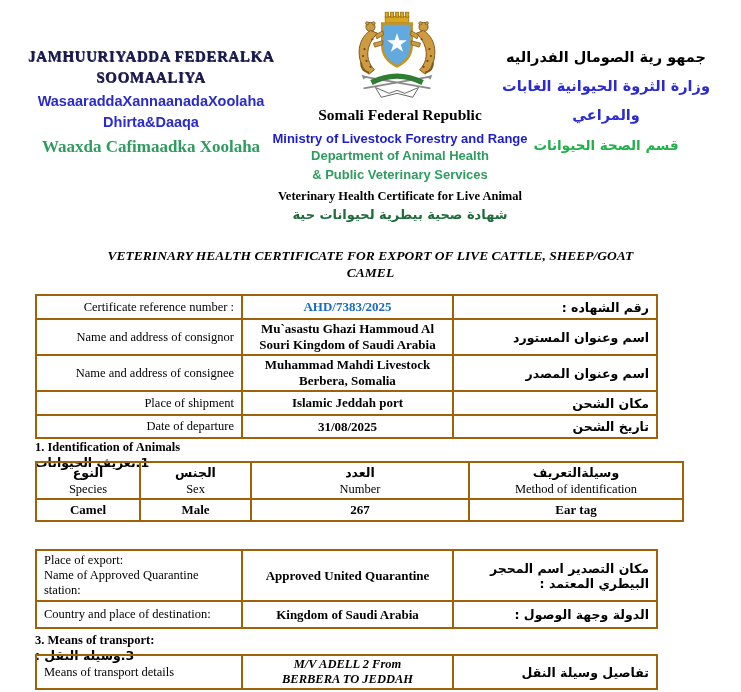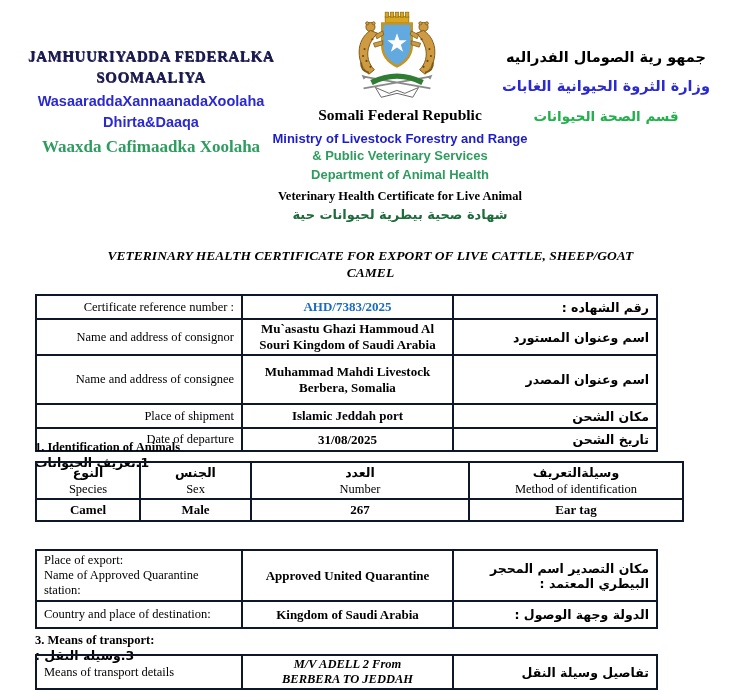--- a/index.html
+++ b/index.html
@@ -40,21 +40,21 @@
          font-weight:bold;font-style:italic;font-size:13.5px;line-height:17px;}
 
   
   .cap{position:absolute;left:35px;width:663px;display:flex;justify-content:space-between;
        align-items:baseline;font-weight:bold;font-size:12.5px;line-height:16px;flex-direction:column;}
   .cap .ar{direction:rtl;font-family:"DejaVu Sans",sans-serif;font-size:12.5px;}
   .cap1{top:439px;} .cap2{top:520px;} .cap3{top:632px;}
 
   
   table{position:absolute;left:35px;border-collapse:collapse;table-layout:fixed;}
-  td{border:2px solid #0f172a;padding:1px 7px;font-size:13px;vertical-align:middle;}
+  td{border:2px solid #a16207;padding:1px 7px;font-size:13px;vertical-align:middle;}
   .t1{top:294px;} .t2{top:461px;} .t3{top:549px;} .t4{top:654px;}
   .c-lab{width:206px;} .c-val{width:211px;} .c-ar{width:204px;}
   .lab-r{text-align:right;font-size:12.5px;}
   .lab-l{text-align:left;font-size:12.5px;white-space:pre-line;}
   .val{text-align:center;font-weight:bold;white-space:pre-line;}
   .val-blue{color:#1b6bbf;}
   .val-it{font-style:italic;font-size:12.5px;line-height:15px;}
   .ar-cell{text-align:right;direction:rtl;font-weight:bold;
            font-family:"DejaVu Sans",sans-serif;font-size:12.5px;}
   .t2 td{text-align:center;}
@@ -117,29 +117,30 @@
     <polygon points="96,66 90,68 94,71" fill="#8a8a8a"></polygon>
 
     <path d="M34 74 Q60 61 86 74" fill="none" stroke="#2e7d32" stroke-width="5.5"></path>
 
     <path d="M38 79 L52 85 L60 82 L68 85 L82 79 L76 89 L60 85 L44 89 Z" fill="#ffffff" stroke="#666666" stroke-width="1"></path>
   </svg>
 
   <div class="hdr-center">
     <div class="hc-country">Somali Federal Republic</div>
     <div class="hc-ministry">Ministry of Livestock Forestry and Range</div>
+    <div class="hc-dept">Department of Animal Health</div>
     <div class="hc-dept">&amp; Public Veterinary Services</div>
-    <div class="hc-dept">Department of Animal Health</div>
     <div class="hc-cert">Veterinary Health Certificate for Live Animal</div>
     <div class="hc-cert-ar">شهادة صحية بيطرية لحيوانات حية</div>
   </div>
 
   <div class="hdr-right">
     <div class="hr-country">جمهو رية الصومال الفدراليه</div>
     <div class="hr-ministry">وزارة الثروة الحيوانية الغابات</div>
+    <div class="hr-ministry">والمراعي</div>
     <div class="hr-dept">قسم الصحة الحيوانات</div>
   </div>
 
   <div class="title">
     <div>VETERINARY HEALTH CERTIFICATE FOR EXPORT OF LIVE CATTLE, SHEEP/GOAT</div>
     <div>CAMEL</div>
   </div>
 
   <table class="t1">
     <colgroup>
@@ -152,21 +153,21 @@
       <td class="lab-r">Certificate reference number :</td>
       <td class="val val-blue">AHD/7383/2025</td>
       <td class="ar-cell">رقم الشهاده :</td>
     </tr>
     <tr style="height:34px;">
       <td class="lab-r">Name and address of consignor</td>
       <td class="val">Mu`asastu Ghazi Hammoud Al
 Souri Kingdom of Saudi Arabia</td>
       <td class="ar-cell">اسم وعنوان المستورد</td>
     </tr>
-    <tr style="height:49px;">
+    <tr style="height:36px;">
       <td class="lab-r">Name and address of consignee</td>
       <td class="val">Muhammad Mahdi Livestock
 Berbera, Somalia</td>
       <td class="ar-cell">اسم وعنوان المصدر</td>
     </tr>
     <tr style="height:24px;">
       <td class="lab-r">Place of shipment</td>
       <td class="val">Islamic Jeddah port</td>
       <td class="ar-cell">مكان الشحن</td>
     </tr>

